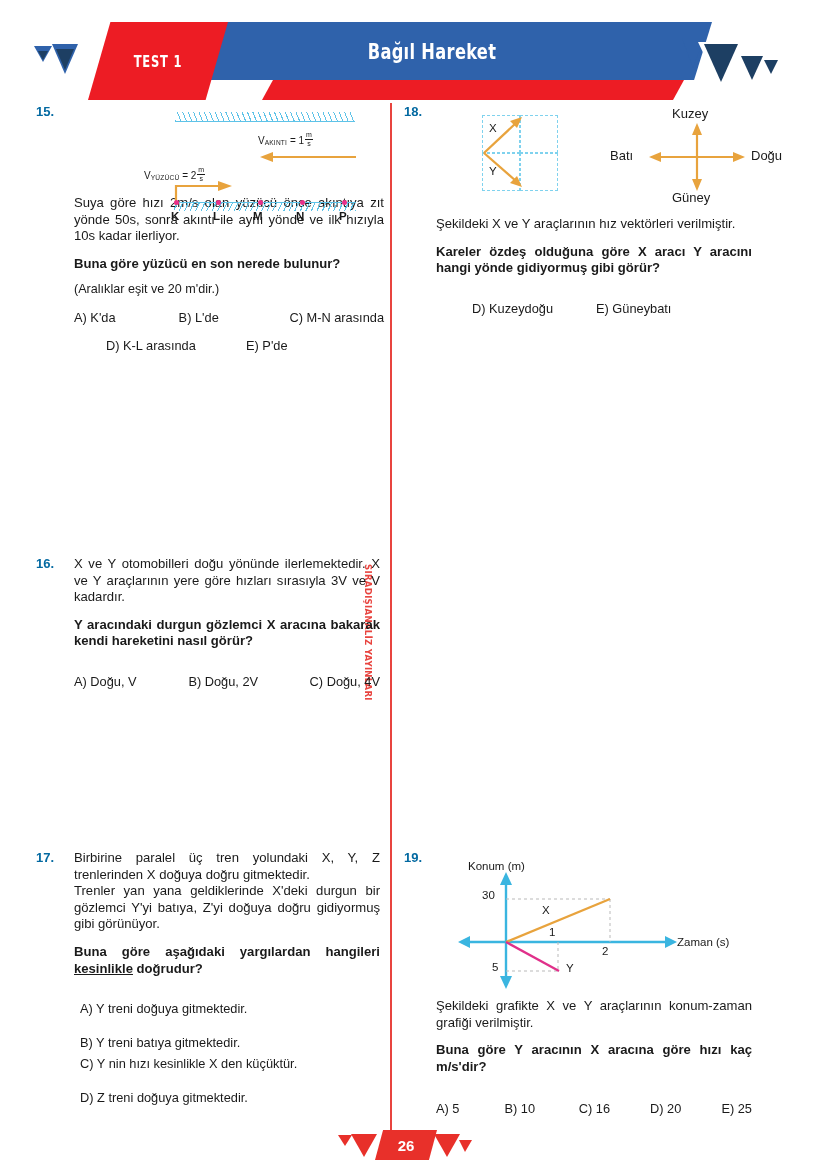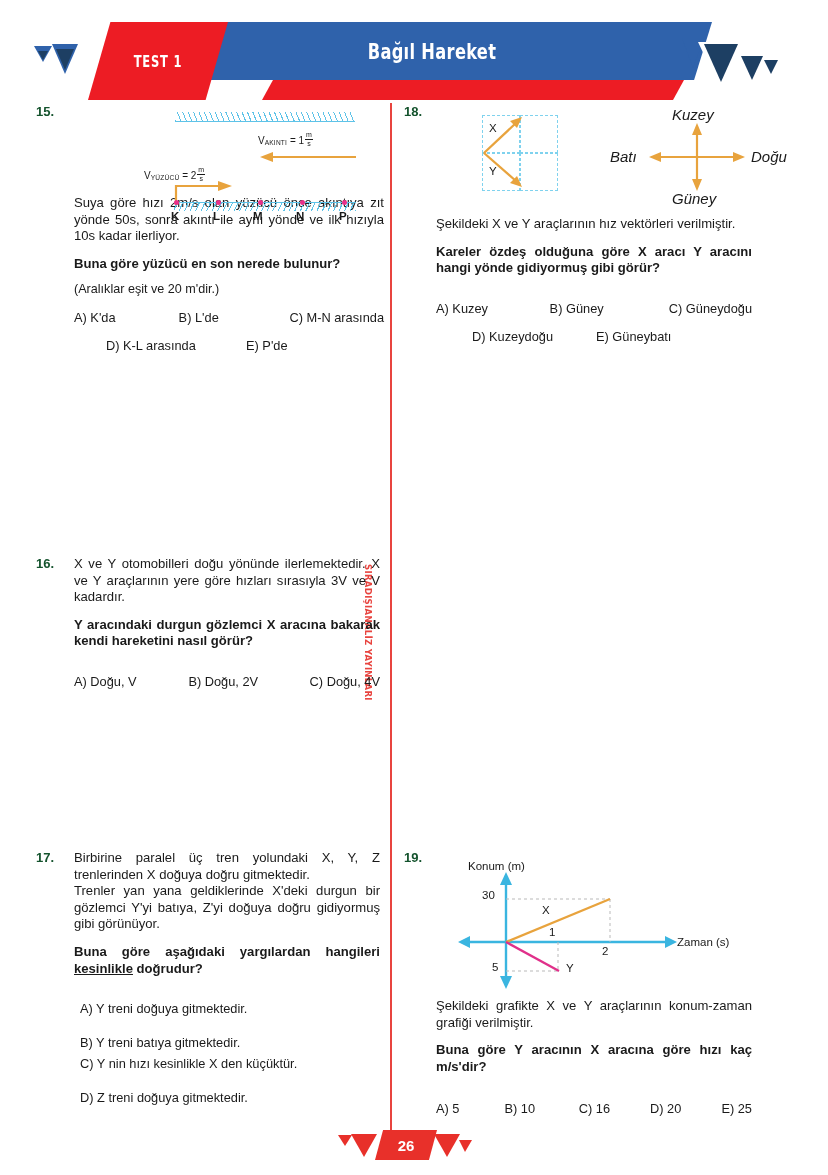--- a/index.html
+++ b/index.html
@@ -70,21 +70,21 @@
     font-family:"DejaVu Sans Condensed","Liberation Sans",sans-serif;
     white-space:nowrap;
     background:#fff;
     padding:0 2px;
   }
 
   
   .q{position:absolute;}
   .qnum{
     position:absolute;left:0;top:0;
-    color:#14532d;font-weight:bold;font-size:13px;
+    color:#0369a1;font-weight:bold;font-size:13px;
   }
   .qbody{margin-left:38px;}
   .qtext{
     font-size:13.1px;line-height:16.6px;color:#1a1a1a;
     text-align:justify;
   }
   .qtext.b{font-weight:bold;}
   .qtext.just{text-align:justify;text-justify:inter-word;}
   .paren{font-size:12.6px;line-height:16px;margin-top:9px;}
   .spacer{height:11px;}
@@ -116,21 +116,21 @@
   .frac .n{display:block;border-bottom:1px solid #1a1a1a;padding:0 1px;}
   .frac .d{display:block;padding:0 1px;}
   .dot{position:absolute;width:5px;height:5px;border-radius:50%;background:#e8308a;}
   .pt{position:absolute;font-size:11.5px;font-weight:bold;color:#1a1a1a;}
 
   
   .fig18{position:absolute;left:38px;top:2px;width:350px;height:100px;}
   .grid18{position:absolute;left:40px;top:9px;width:76px;height:76px;}
   .gcell{position:absolute;border:1.4px dashed #7fd2ee;box-sizing:border-box;width:38px;height:38px;}
   .compass{position:absolute;left:168px;top:0px;width:170px;height:100px;}
-  .cmp-label{position:absolute;font-size:15px;color:#1a1a1a;white-space:nowrap;font-style:italic;}
+  .cmp-label{position:absolute;font-size:13px;color:#1a1a1a;white-space:nowrap;}
 
   
   .fig19{position:absolute;left:30px;top:10px;width:340px;height:135px;}
   .ax-label{position:absolute;font-size:11.5px;color:#1a1a1a;white-space:nowrap;}
   .tick-label{position:absolute;font-size:11.5px;color:#1a1a1a;}
 
   
   .footer{position:absolute;left:0;top:1128px;width:828px;height:40px;}
   .pagebox{
     position:absolute;left:375px;top:2px;width:62px;height:30px;
@@ -312,25 +312,20 @@
       <div class="cmp-label" style="left:0px;top:42px;">Batı</div>
       <div class="cmp-label" style="left:141px;top:42px;">Doğu</div>
     </div>
   </div>
 
   <div class="qbody" style="margin-left:32px;margin-top:112px;">
     <div class="qtext">Şekildeki X ve Y araçlarının hız vektörleri verilmiştir.</div>
     <div class="spacer"></div>
     <div class="qtext b just">Kareler özdeş olduğuna göre X aracı Y aracını hangi yönde gidiyormuş gibi görür?</div>
     <div class="opts" style="margin-top:24px;">
-      <div class="optrow r1">
-        <span class="o" style="width:122px;">A) Kuzey</span>
-        <span class="o" style="width:128px;">B) Güney</span>
-        <span class="o">C) Güneydoğu</span>
-      </div>
       <div class="optrow" style="padding-left:36px;">
         <span class="o" style="width:124px;">D) Kuzeydoğu</span>
         <span class="o">E) Güneybatı</span>
       </div>
     </div>
   </div>
 </div>
 
 <div class="q" style="left:404px;top:850px;width:348px;">
   <div class="qnum">19.</div>

